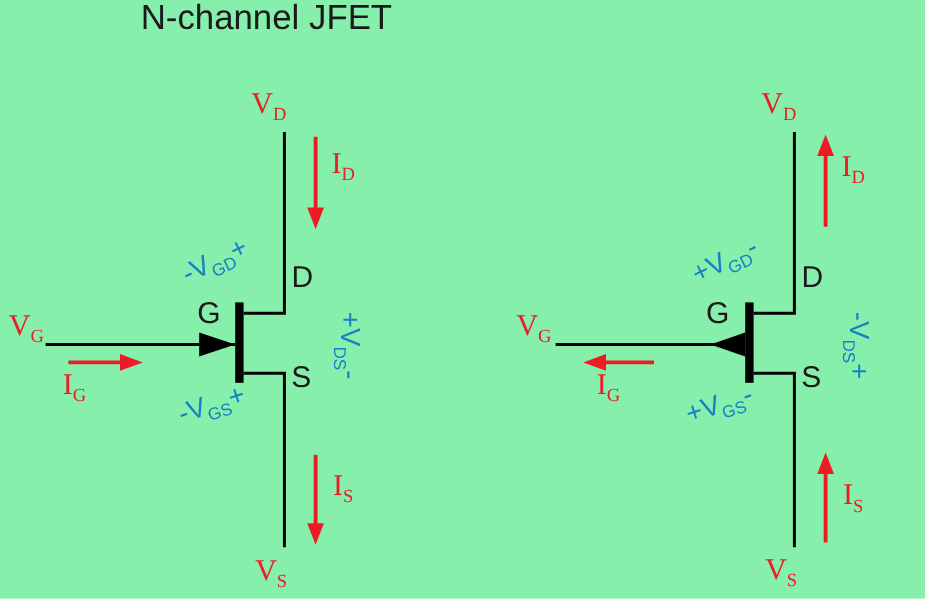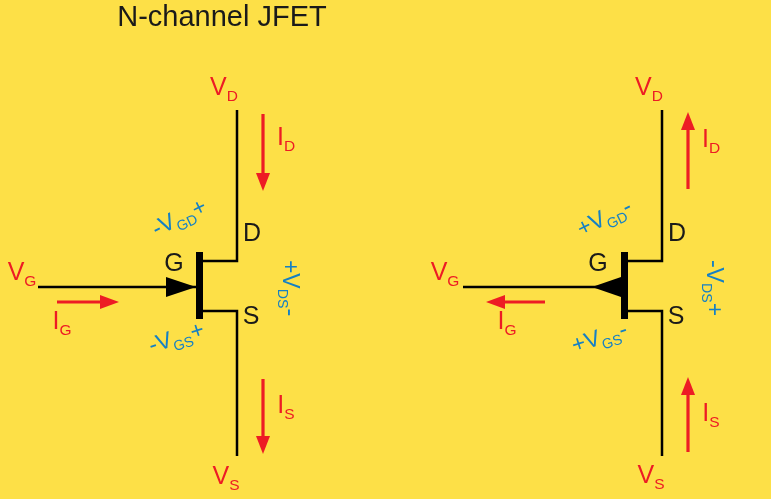--- a/index.html
+++ b/index.html
@@ -1,37 +1,37 @@
 <!DOCTYPE html>
 <html style="--red: #ed1c24; --blue: #1580c4; --line: #000000;"><head>
 <meta charset="utf-8">
 <style>
   * { margin:0; padding:0; box-sizing:border-box; }
   html,body { background:#ffffff; }
   .stage{
     position:relative;
     width:771px; height:499px;
-    background:#fde047;
+    background:#86efac;
     font-family:"Liberation Sans", sans-serif;
     overflow:hidden;
   }
   .stage svg{ position:absolute; left:0; top:0; }
   .labels{ position:absolute; left:0; top:0; width:100%; height:100%; }
   .lbl{
     position:absolute;
     white-space:nowrap;
     line-height:1;
     transform:translate(-50%,-50%);
   }
   .lbl sub{ font-size:0.62em; }
   .title{ font-size:29px; color:#1a1a1a; }
   .term{ font-size:25px; color:#1a1a1a; }
   .vlab{ font-size:25px; }
   .anno{ font-size:23px; }
-  .red{ color:var(--red); }
+  .red{ color:var(--red);font-family:Liberation Serif, serif; }
   .blue{ color:var(--blue); }
   .rot90{ transform:translate(-50%,-50%) rotate(90deg); }
   .rneg26{ transform:translate(-50%,-50%) rotate(-26deg); }
   .rneg18{ transform:translate(-50%,-50%) rotate(-18deg); }
   .wire{ fill:none; stroke:var(--line); stroke-width:2.5px; }
   .solid{ fill:var(--line); stroke:none; }
   .rshaft{ stroke:var(--red); stroke-width:3.2px; fill:none; }
   .rhead{ fill:var(--red); stroke:none; }
 </style>
 </head>

